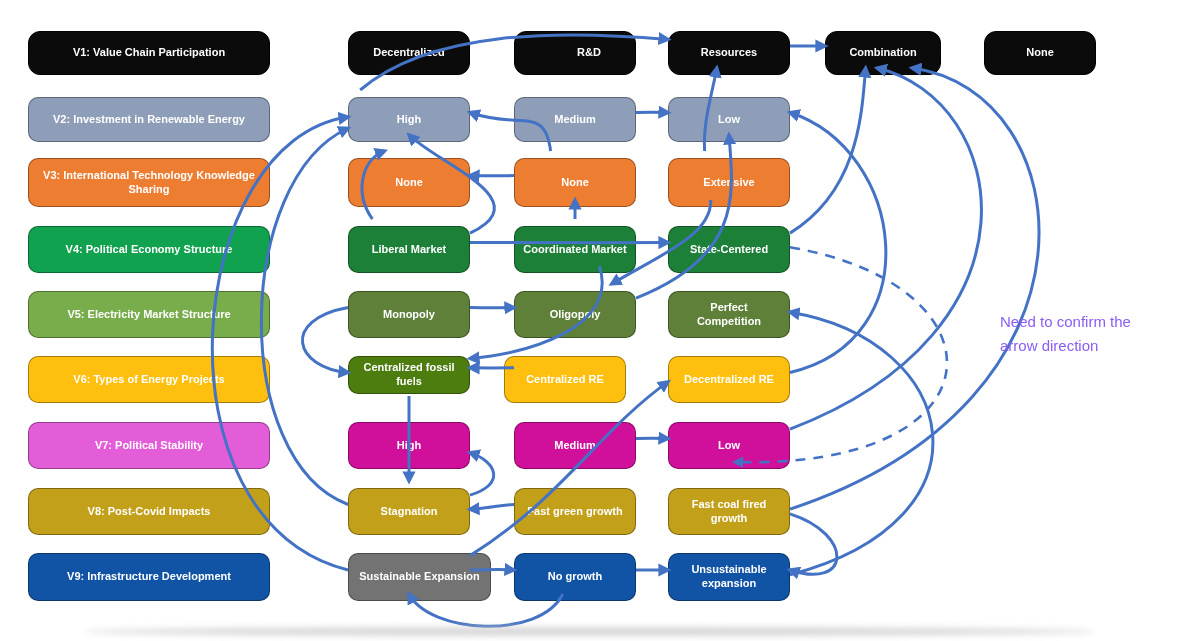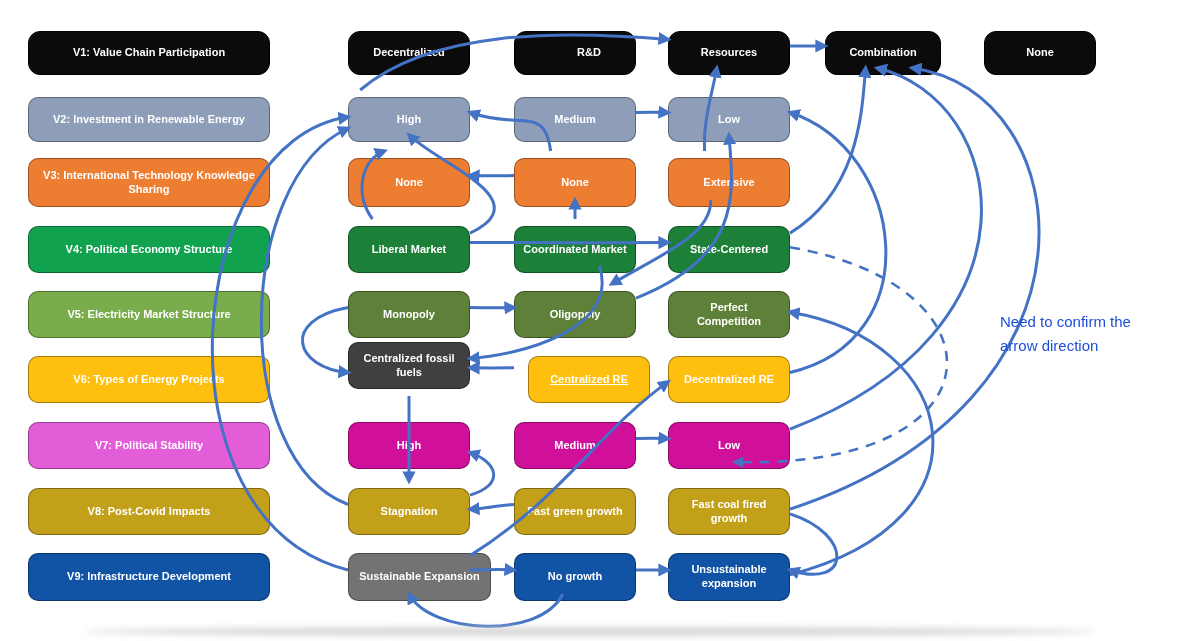--- a/index.html
+++ b/index.html
@@ -5,21 +5,21 @@
   html,body{margin:0;padding:0;background:#ffffff;font-family:"Liberation Sans",sans-serif;}
   #canvas{position:relative;width:1180px;height:641px;background:#ffffff;overflow:hidden;}
   .node{
     position:absolute;box-sizing:border-box;display:flex;align-items:center;justify-content:center;
     text-align:center;color:#fff;font-weight:bold;font-size:11px;line-height:1.25;
     border-radius:10px;border:1px solid rgba(0,0,0,.35);padding:2px 8px;margin-top:7px;
   }
   .node.header{border-radius:12px;border:1px solid #000;}
   #arrows{position:absolute;left:0;top:0;pointer-events:none;}
   .note{
-    position:absolute;left:1000px;top:310px;width:140px;color:#1d4ed8;
+    position:absolute;left:1000px;top:310px;width:140px;color:#8b5cf6;
     font-size:15px;line-height:1.62;font-weight:normal;
   }
   .shadow{
     position:absolute;left:85px;top:627px;width:1010px;height:9px;background:#c9c9c9;
     border-radius:50%;filter:blur(3px);opacity:.75;
   }
 </style>
 </head>
 <body>
 
@@ -41,22 +41,22 @@
       <div class="node" style="left: 668px; top: 151px; width: 122px; height: 49px; background: rgb(237, 125, 49);">Extensive</div>
       <div class="node" style="left: 28px; top: 219px; width: 242px; height: 47px; background: rgb(16, 162, 78);">V4: Political Economy Structure</div>
       <div class="node" style="left: 348px; top: 219px; width: 122px; height: 47px; background: rgb(29, 128, 56);">Liberal Market</div>
       <div class="node" style="left: 514px; top: 219px; width: 122px; height: 47px; background: rgb(29, 128, 56);">Coordinated Market</div>
       <div class="node" style="left: 668px; top: 219px; width: 122px; height: 47px; background: rgb(29, 128, 56);">State-Centered</div>
       <div class="node" style="left: 28px; top: 284px; width: 242px; height: 47px; background: rgb(121, 173, 76);">V5: Electricity Market Structure</div>
       <div class="node" style="left: 348px; top: 284px; width: 122px; height: 47px; background: rgb(95, 128, 56);">Monopoly</div>
       <div class="node" style="left: 514px; top: 284px; width: 122px; height: 47px; background: rgb(95, 128, 56);">Oligopoly</div>
       <div class="node" style="left: 668px; top: 284px; width: 122px; height: 47px; background: rgb(95, 128, 56);">Perfect Competition</div>
       <div class="node" style="left: 28px; top: 349px; width: 242px; height: 47px; background: rgb(254, 191, 14);">V6: Types of Energy Projects</div>
-      <div class="node" style="left: 348px; top: 335px; width: 122px; height: 47px; background: #404040;">Centralized fossil fuels</div>
-      <div class="node" style="left: 528px; top: 349px; width: 122px; height: 47px; background: rgb(254, 191, 14); text-decoration: underline;">Centralized RE</div>
+      <div class="node" style="left: 348px; top: 349px; width: 122px; height: 38px; background: #4d7c0f;">Centralized fossil fuels</div>
+      <div class="node" style="left: 504px; top: 349px; width: 122px; height: 47px; background: rgb(254, 191, 14);">Centralized RE</div>
       <div class="node" style="left: 668px; top: 349px; width: 122px; height: 47px; background: rgb(254, 191, 14);">Decentralized RE</div>
       <div class="node" style="left: 28px; top: 415px; width: 242px; height: 47px; background: rgb(227, 93, 216);">V7: Political Stability</div>
       <div class="node" style="left: 348px; top: 415px; width: 122px; height: 47px; background: rgb(208, 16, 155);">High</div>
       <div class="node" style="left: 514px; top: 415px; width: 122px; height: 47px; background: rgb(208, 16, 155);">Medium</div>
       <div class="node" style="left: 668px; top: 415px; width: 122px; height: 47px; background: rgb(208, 16, 155);">Low</div>
       <div class="node" style="left: 28px; top: 481px; width: 242px; height: 47px; background: rgb(195, 160, 26);">V8: Post-Covid Impacts</div>
       <div class="node" style="left: 348px; top: 481px; width: 122px; height: 47px; background: rgb(195, 160, 26);">Stagnation</div>
       <div class="node" style="left: 514px; top: 481px; width: 122px; height: 47px; background: rgb(195, 160, 26);">Fast green growth</div>
       <div class="node" style="left: 668px; top: 481px; width: 122px; height: 47px; background: rgb(195, 160, 26);">Fast coal fired growth</div>
       <div class="node" style="left: 28px; top: 546px; width: 242px; height: 48px; background: rgb(17, 83, 165);">V9: Infrastructure Development</div>

